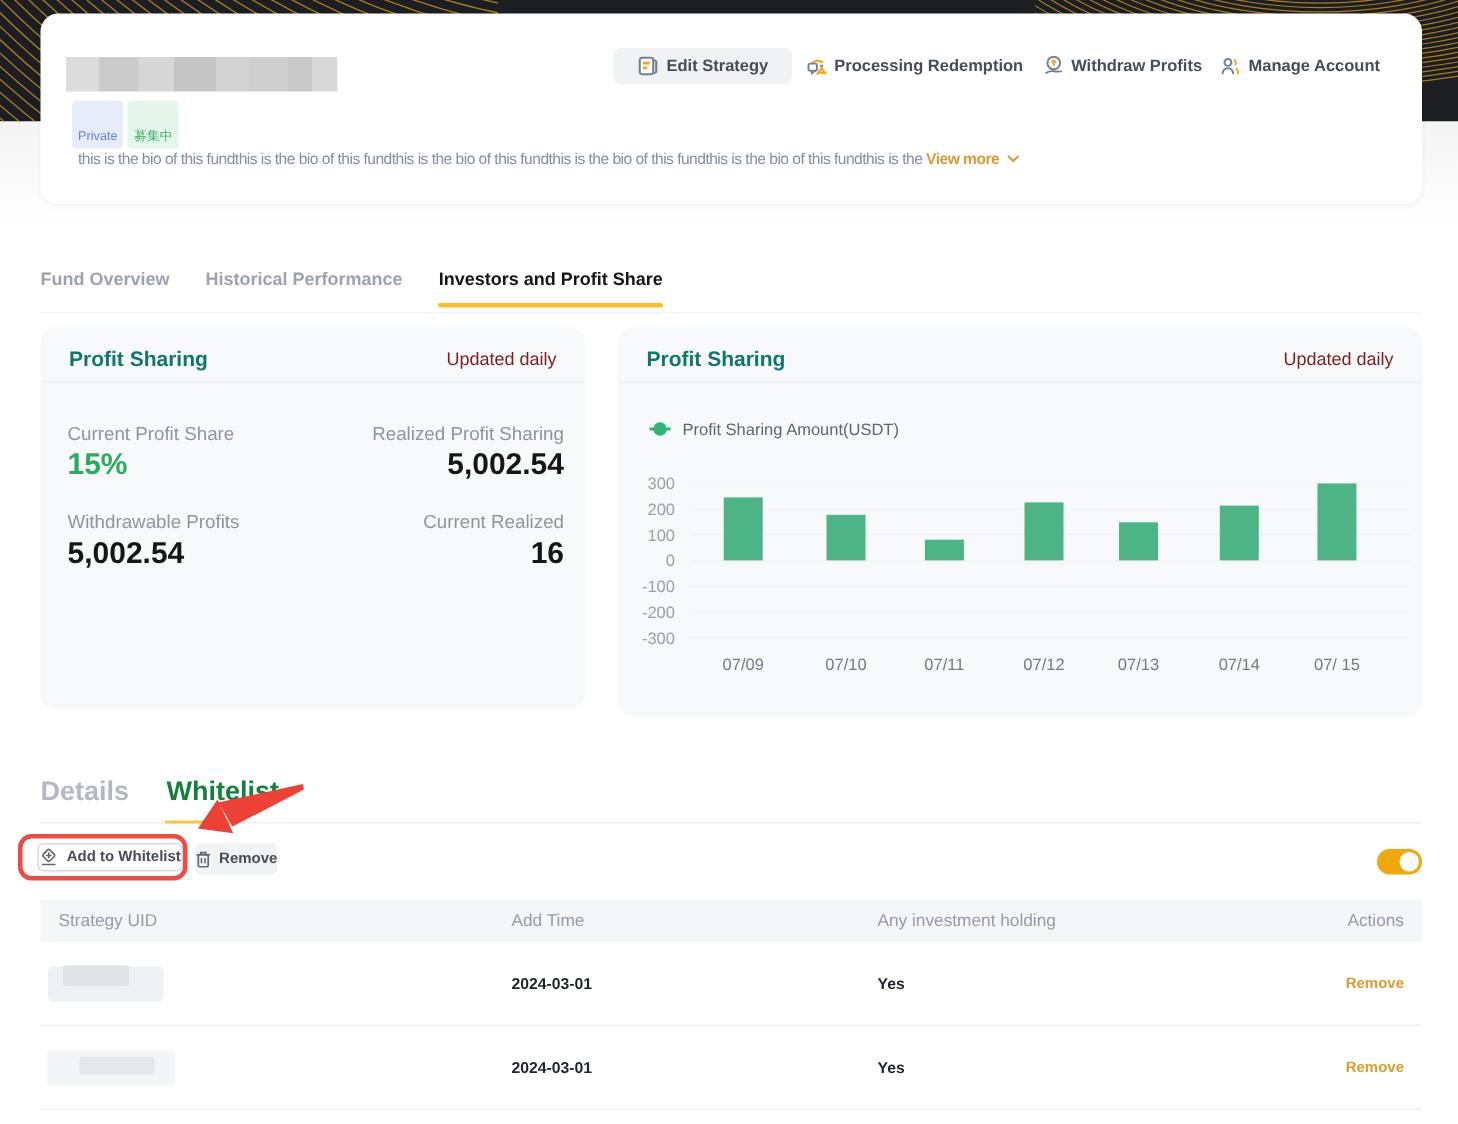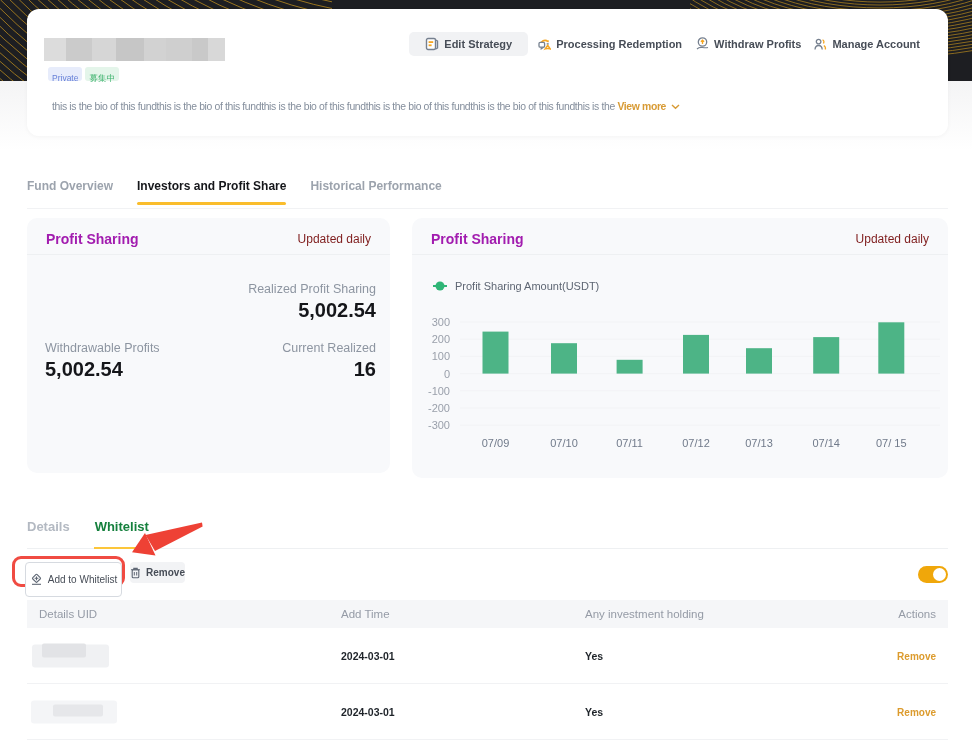--- a/index.html
+++ b/index.html
@@ -11,21 +11,21 @@
   #band { left:0; top:0; width:972px; height:81px; background:#1d1e22; overflow:hidden; }
   #heroShade { left:0; top:81px; width:972px; height:70px;
     background:linear-gradient(#f4f4f5, #ffffff); }
   #heroCard { left:27px; top:9px; width:921px; height:127px; background:#ffffff;
     border-radius:12px; box-shadow:0 1px 4px rgba(0,0,0,0.04); }
 
   .nameblock { position:absolute; left:17px; top:29px; height:23px; display:flex; }
   .nameblock div { height:23px; }
 
   .badges { position:absolute; left:21px; top:58px; display:flex; gap:3px; }
-  .badge { height:14px; line-height:14px; padding:4px 4px; font-size:8.5px; border-radius:3px; }
+  .badge { height:14px; line-height:14px; padding:16px 4px; font-size:8.5px; border-radius:3px; }
   .badge.blue { background:#e7ecfb; color:#6780d8; }
   .badge.green { background:#e4f5ea; color:#3cb26c; }
 
   .bio { position:absolute; left:25px; top:92px; width:890px; font-size:10.4px; color:#848e9c;
     letter-spacing:-0.35px; white-space:nowrap; overflow:hidden; }
   .bio .vm { color:#d89b35; font-weight:600;margin-top:36px; }
 
   .btnrow { position:absolute; right:28px; top:23px; height:24px; display:flex;
     align-items:center; font-size:11px; font-weight:600; color:#474d57; }
   .pill { display:flex; align-items:center; background:#f1f2f4; border-radius:5px;
@@ -38,44 +38,44 @@
     display:flex; gap:24px; font-size:12px; font-weight:700; color:#9ca3ad; }
   #tabs1 .tab { height:36px; line-height:26px; position:relative; }
   #tabs1 .tab.active { color:#15161a; }
   #tabs1 .tab.active:after { content:""; position:absolute; left:0; right:0; bottom:4px;
     height:3px; background:#fabd2c; border-radius:2px; }
 
   
   .card { background:#f8f9fb; border-radius:10px; }
   .cardhdr { height:37px; border-bottom:1px solid #eef0f2; display:flex;
     align-items:center; justify-content:space-between; padding:5px 19px 0 19px; }
-  .cardhdr b { font-size:14px; color:#a21caf; }
+  .cardhdr b { font-size:14px; color:#0f766e; }
   .cardhdr span { font-size:12px; color:#7f1d1d; }
 
   #statcard { left:27px; top:218px; width:363px; height:255px; }
   .srow { position:absolute; left:18px; right:14px; }
   .slabel { font-size:12.5px; color:#8d95a1; }
   .sval { font-size:20px; font-weight:700; color:#15161a; margin-top:3px; }
   .green { color:#2aab5e; }
   .tr { text-align:right; }
 
   #chartcard { left:412px; top:218px; width:536px; height:260px; }
 
   
   #tabs2 { left:27px; top:514px; width:921px; height:35px; border-bottom:1px solid #eef0f2;
-    display:flex; gap:25px; font-size:13px; font-weight:700; color:#b3b9c2; }
+    display:flex; gap:25px; font-size:18px; font-weight:700; color:#b3b9c2; }
   #tabs2 .tab { height:35px; line-height:26px; position:relative; }
   #tabs2 .tab.active { color:#15803d; }
   #tabs2 .tab.active:after { content:""; position:absolute; left:-1px; width:44px; bottom:0px;
     height:2.5px; background:#fcc63a; }
 
   
-  #addbtn { left:25px; top:562px; width:97px; height:35px; background:#fff;
+  #addbtn { left:25px; top:562px; width:97px; height:19px; background:#fff;
     border:1px solid #d6dae0; border-radius:4px; display:flex; align-items:center;
-    justify-content:center; font-size:10px; font-weight:400; color:#474d57;
+    justify-content:center; font-size:10px; font-weight:700; color:#474d57;
     white-space:nowrap; }
   #redbox { left:12px; top:556px; width:113px; height:31px; border:3.5px solid #f04b42;
     border-radius:9px; }
   #rmbtn { left:130px; top:562px; width:55px; height:21px; background:#f2f3f5;
     border-radius:4px; display:flex; align-items:center; justify-content:center;
     font-size:10px; font-weight:600; color:#474d57; white-space:nowrap; }
   #toggle { left:918px; top:566px; width:30px; height:17px; background:#f0a70a;
     border-radius:9px; }
   #toggle:after { content:""; position:absolute; right:2px; top:2px; width:13px;
     height:13px; border-radius:50%; background:#fff; }
@@ -232,28 +232,32 @@
             <circle cx="4.6" cy="3.6" r="2.3" fill="none" stroke="#76808f" stroke-width="1.3"></circle>
             <path d="M1 11.5 q0.3-4 3.6-4 3.3 0 3.6 4" fill="none" stroke="#76808f" stroke-width="1.3"></path>
             <path d="M8.5 1.8 q2.2 0.8 1 3.6 M9.8 7.6 q2 0.8 1.6 3.9" fill="none" stroke="#f5a623" stroke-width="1.3"></path>
           </svg>
         </span>Manage Account</div>
   </div>
 </div>
 
 <div class="abs" id="tabs1">
   <div class="tab">Fund Overview</div>
+  <div class="tab">Historical Performance</div>
   <div class="tab active">Investors and Profit Share</div>
-  <div class="tab">Historical Performance</div>
 </div>
 
 <div class="abs card" id="statcard">
   <div class="cardhdr">
       <b>Profit Sharing</b>
       <span>Updated daily</span>
+    </div>
+  <div class="srow" style="top:64px">
+      <div class="slabel">Current Profit Share</div>
+    <div class="sval green">15%</div>
     </div>
   <div class="srow tr" style="top:64px">
       <div class="slabel">Realized Profit Sharing</div>
     <div class="sval">5,002.54</div>
     </div>
   <div class="srow" style="top:123px">
       <div class="slabel">Withdrawable Profits</div>
     <div class="sval">5,002.54</div>
     </div>
   <div class="srow tr" style="top:123px">
@@ -325,21 +329,21 @@
 <div class="abs" id="rmbtn"><span class="ico" id="icoTrash">
       <svg width="11" height="12" viewBox="0 0 11 12">
         <path d="M1 2.8 h9 M3.8 2.6 v-1.2 h3.4 v1.2" fill="none" stroke="#5e6673" stroke-width="1.1"></path>
         <rect x="2.2" y="2.8" width="6.6" height="8" rx="1" fill="none" stroke="#5e6673" stroke-width="1.1"></rect>
         <path d="M4.3 5 v3.5 M6.7 5 v3.5" stroke="#5e6673" stroke-width="1"></path>
       </svg>
     </span>Remove</div>
 <div class="abs" id="toggle"></div>
 
 <div class="abs" id="thead">
-  <div class="c1">Details UID</div>
+  <div class="c1">Strategy UID</div>
     <div class="c2">Add Time</div>
   <div class="c3">Any investment holding</div>
     <div class="c4">Actions</div>
 </div>
 <div class="abs trow" id="row1">
   <div class="c1 uidblk" style="left:5px;width:77px;height:23px;background:#f0f1f3">
     <div style="position:absolute;left:10px;top:6px;width:44px;height:14px;background:#e2e3e6;border-radius:2px"></div>
   </div>
   <div class="c2">2024-03-01</div>
     <div class="c3">Yes</div>

